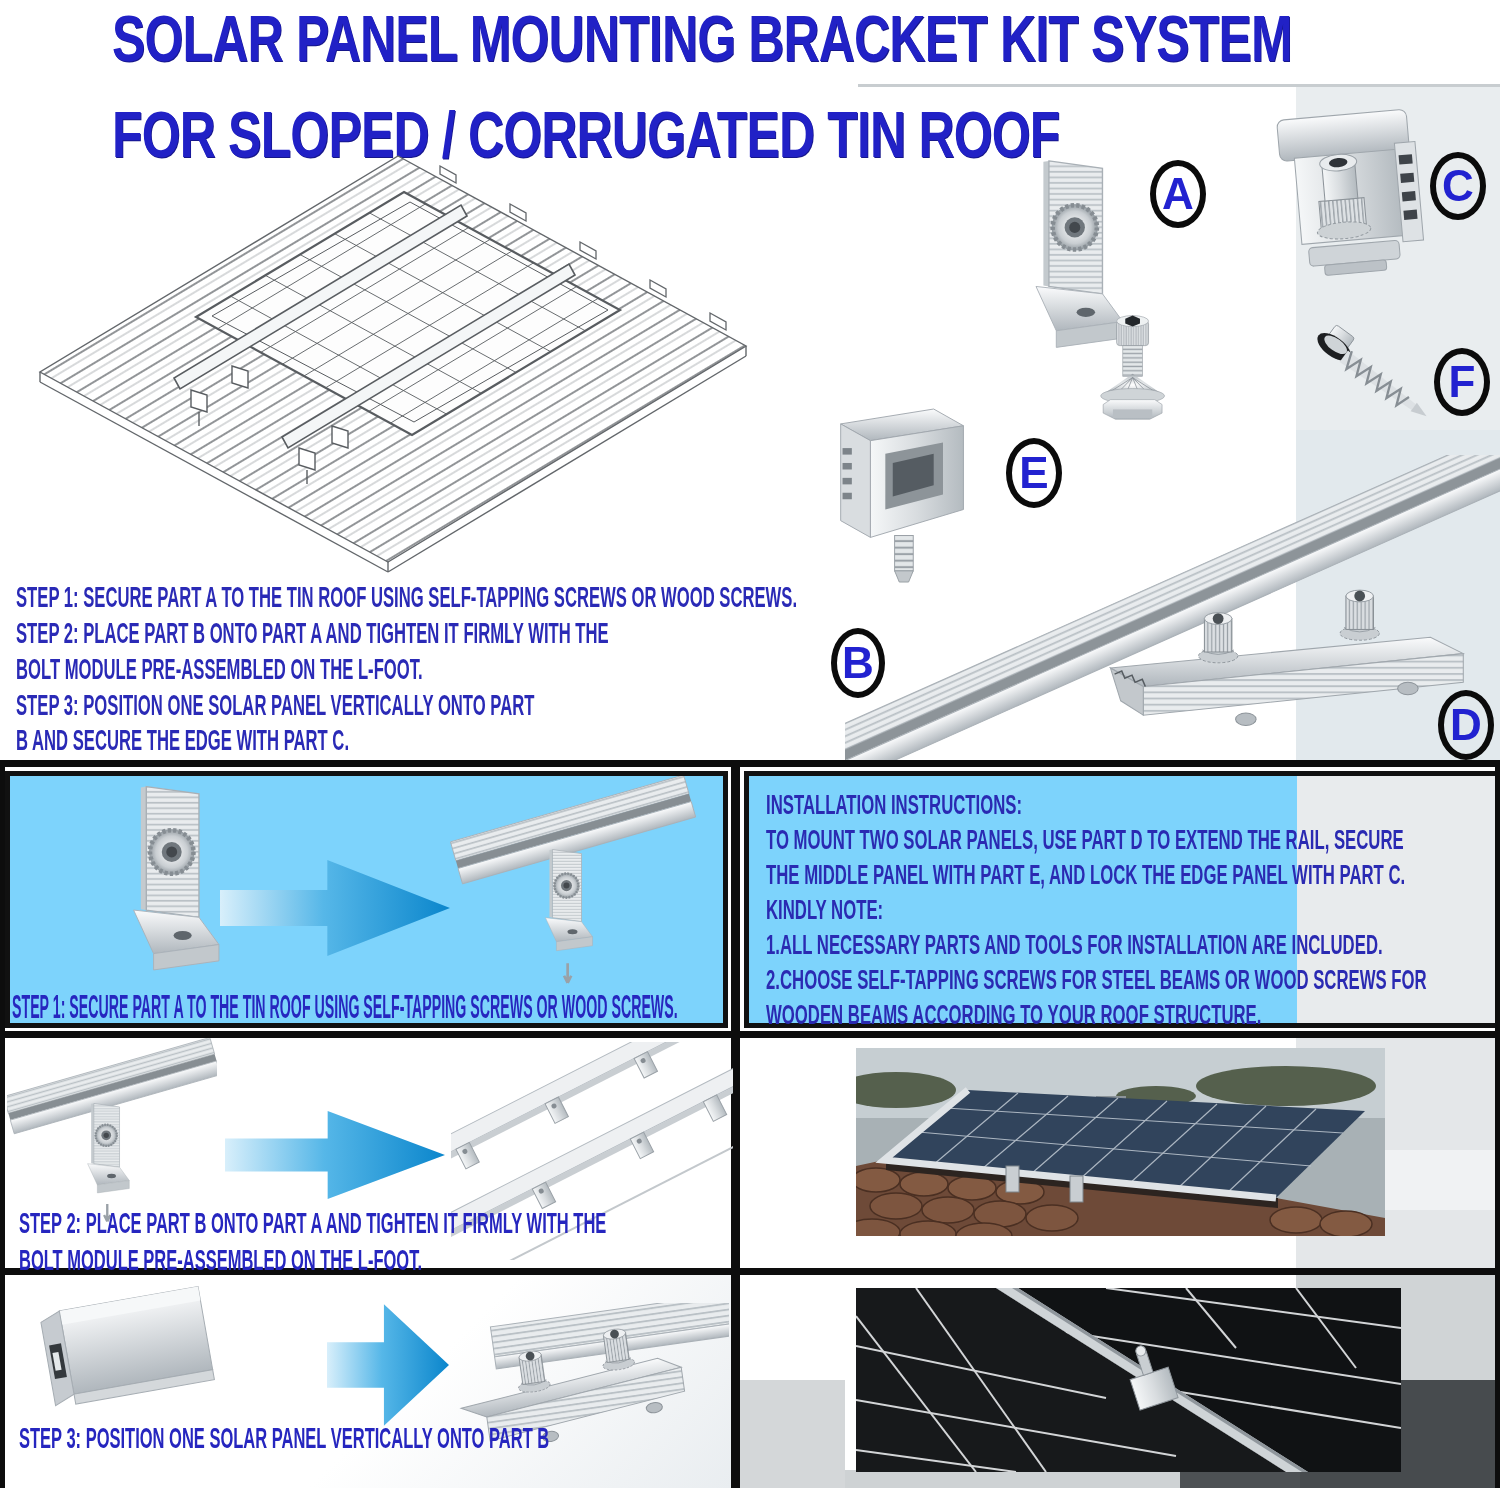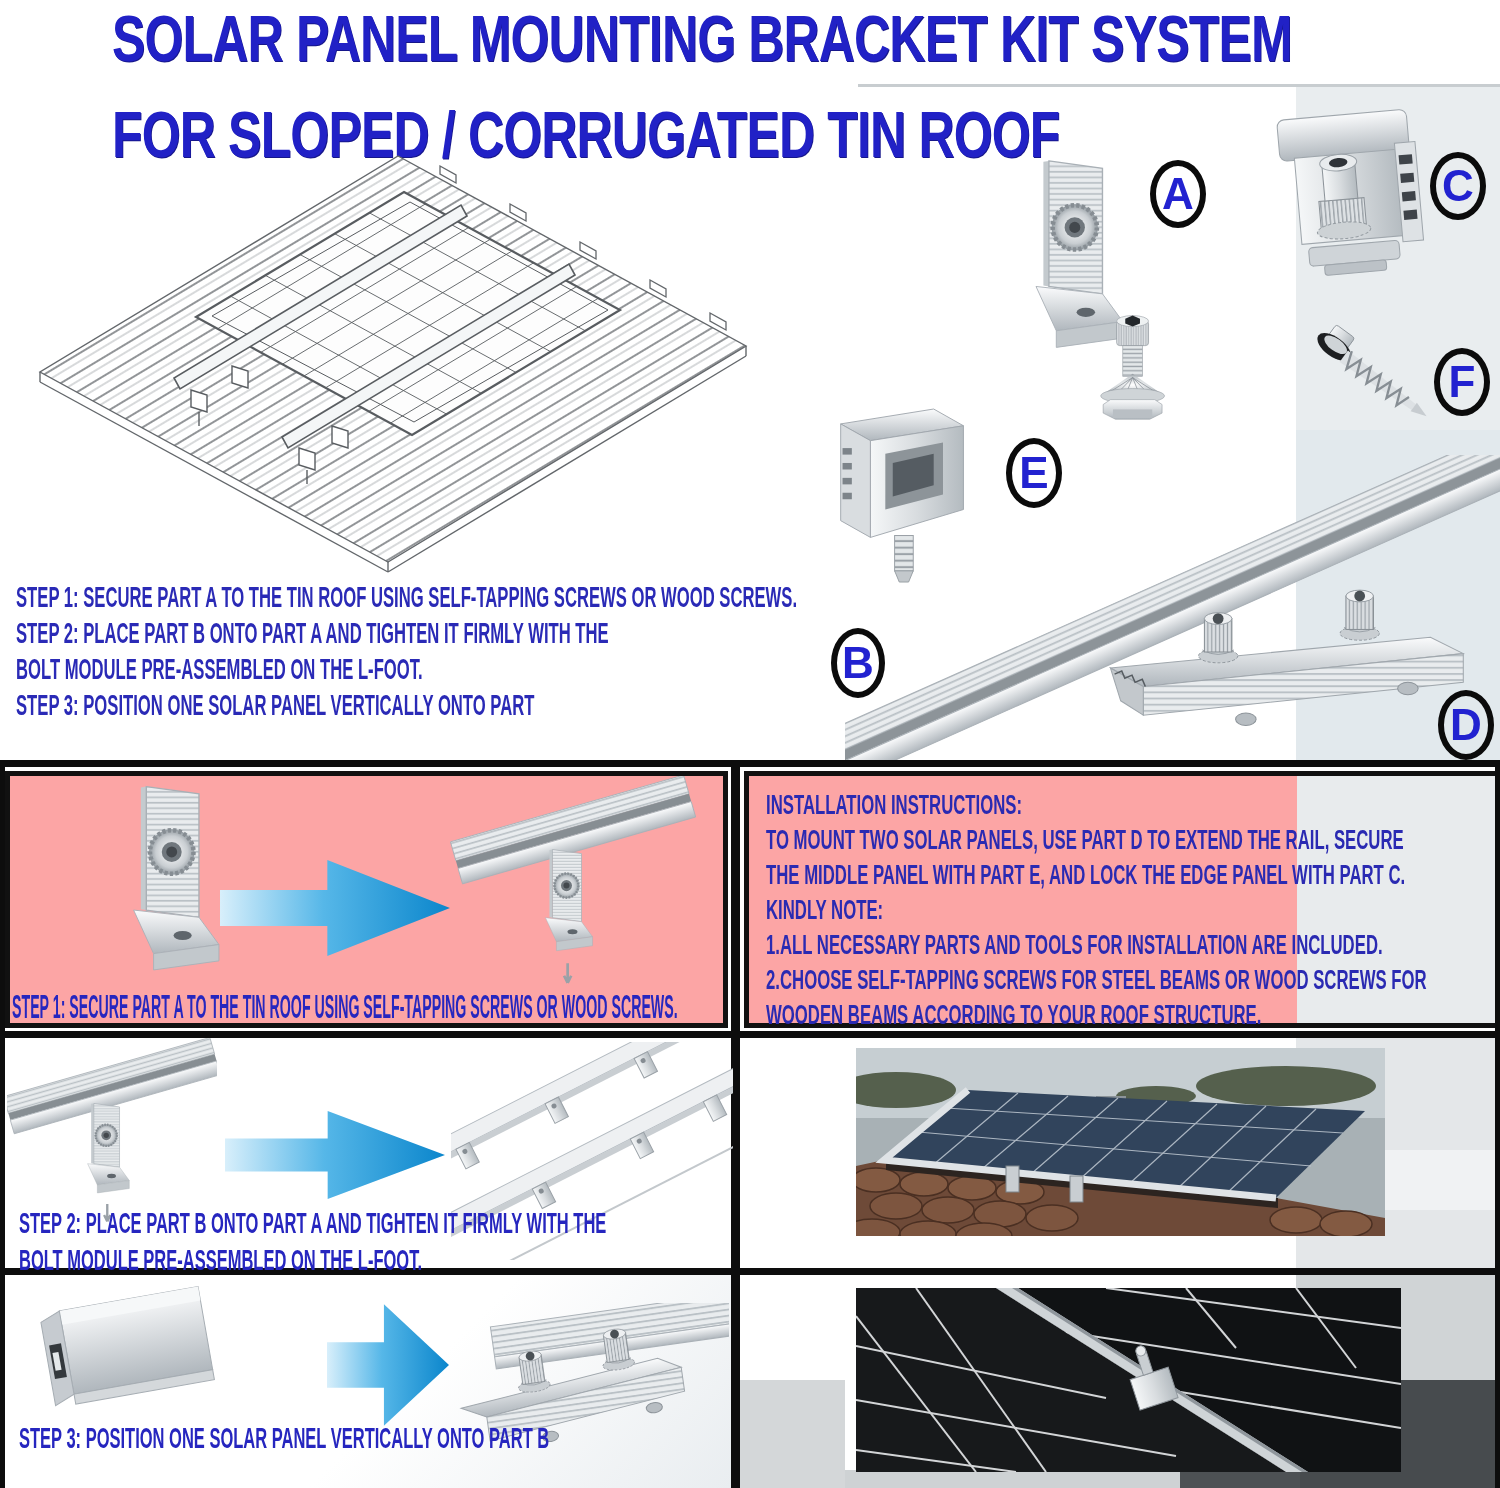--- a/index.html
+++ b/index.html
@@ -9,21 +9,21 @@
   .cond{display:inline-block;white-space:nowrap;font-weight:bold;transform-origin:0 0;}
   .title-line{color:#2121c6;font-size:64px;font-weight:bold;letter-spacing:-1px;
               text-shadow:1px 1px 0 #16168a;}
   .step-line{color:#2a2ab6;font-size:30px;}
   .instr-line{color:#2a2ab2;font-size:27px;}
   .cap{color:#2626bf;}
   .plabel{position:absolute;display:flex;align-items:center;justify-content:center;
           border:6px solid #0b0b0b;border-radius:50%;color:#2222d0;font-weight:bold;
           background:transparent;}
   .blackline{position:absolute;background:#0d0d0d;}
-  .panelbox{position:absolute;border:5px solid #111;background:#fca5a5;box-sizing:border-box;}
+  .panelbox{position:absolute;border:5px solid #111;background:#7dd3fc;box-sizing:border-box;}
 </style>
 </head>
 <body>
 
 <div id="stage">
 
 <svg width="0" height="0" style="position:absolute" aria-hidden="true">
 <defs>
   <linearGradient id="gV" x1="0" y1="0" x2="1" y2="0">
     <stop offset="0" stop-color="#f5f7f8"></stop>
@@ -283,20 +283,22 @@
     </div>
 
 <div class="abs" style="left:16px;top:580px;">
   <span class="cond step-line" style="transform:scaleX(0.555);">STEP 1: SECURE PART A TO THE TIN ROOF USING SELF-TAPPING SCREWS OR WOOD SCREWS.</span></div>
 <div class="abs" style="left:16px;top:616px;">
   <span class="cond step-line" style="transform:scaleX(0.555);">STEP 2: PLACE PART B ONTO PART A AND TIGHTEN IT FIRMLY WITH THE</span></div>
 <div class="abs" style="left:16px;top:652px;">
   <span class="cond step-line" style="transform:scaleX(0.555);">BOLT MODULE PRE-ASSEMBLED ON THE L-FOOT.</span></div>
 <div class="abs" style="left:16px;top:688px;">
   <span class="cond step-line" style="transform:scaleX(0.555);">STEP 3: POSITION ONE SOLAR PANEL VERTICALLY ONTO PART</span></div>
+<div class="abs" style="left:16px;top:723px;">
+  <span class="cond step-line" style="transform:scaleX(0.555);"> B AND SECURE THE EDGE WITH PART C.</span></div>
 
 <div class="blackline" style="left:0;top:760px;width:1500px;height:7px;"></div>
 <div class="blackline" style="left:0;top:1031px;width:1500px;height:7px;"></div>
 <div class="blackline" style="left:0;top:1268px;width:1500px;height:7px;"></div>
 <div class="blackline" style="left:731px;top:760px;width:9px;height:728px;"></div>
 <div class="blackline" style="left:0;top:760px;width:5px;height:728px;"></div>
 <div class="blackline" style="left:1495px;top:760px;width:5px;height:728px;"></div>
 
 <div class="panelbox" style="left:5px;top:771px;width:723px;height:257px;">
   <svg class="abs" style="left:100px;top:2px;" width="118" height="216">

